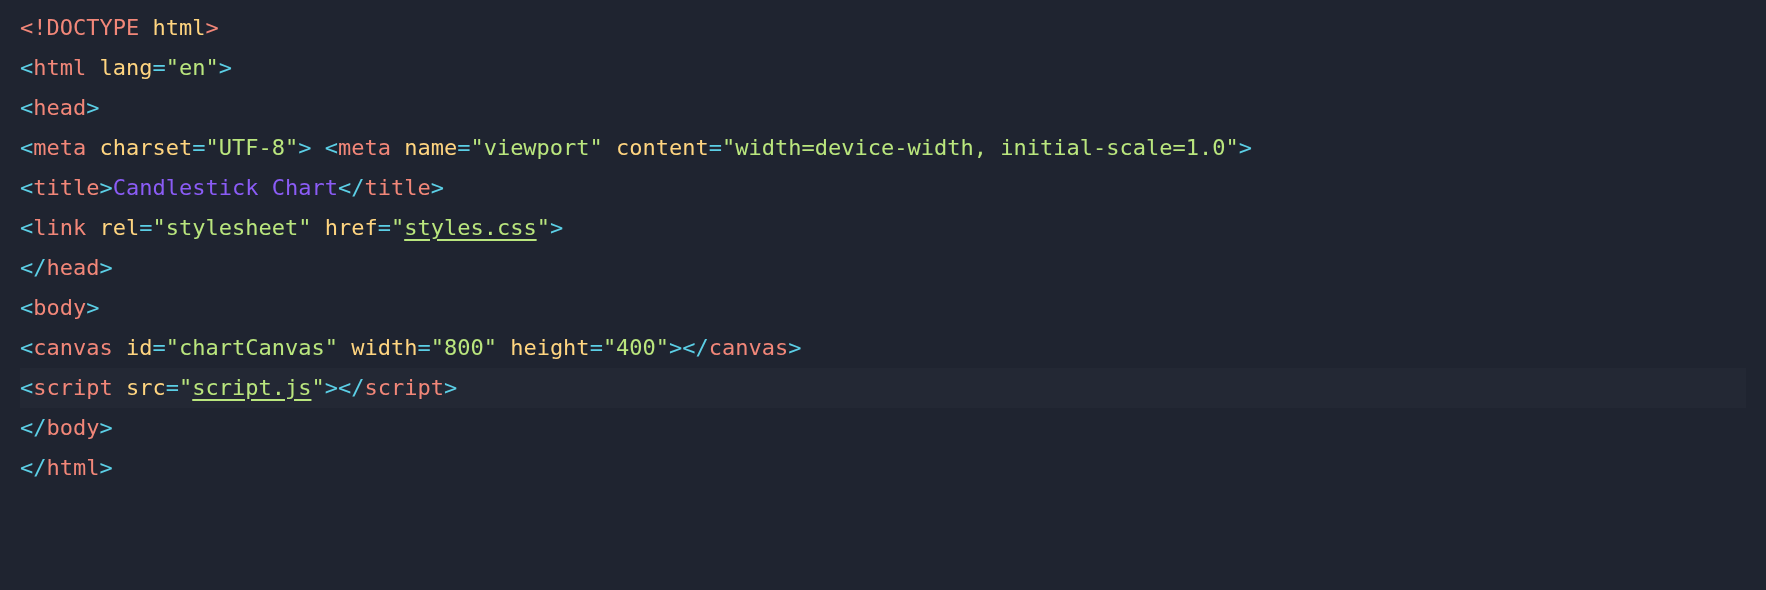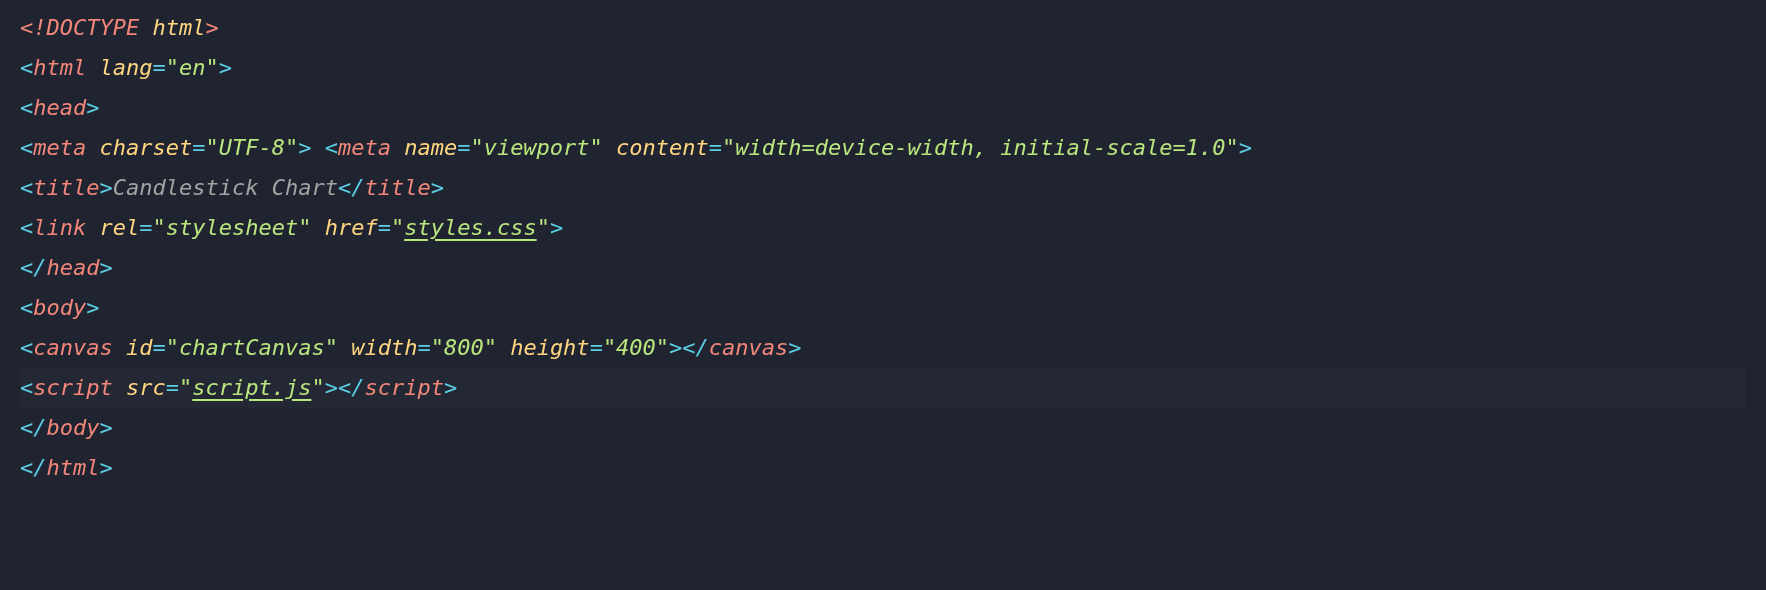--- a/index.html
+++ b/index.html
@@ -14,31 +14,30 @@
     overflow: hidden;
   }
   .code-editor {
     padding: 8px 20px;
     white-space: pre;
   }
   .line {
     display: block;
     height: 40px;
     line-height: 40px;
-    font-style: italic;
   }
   .line.highlighted {
     background: rgba(255,255,255,0.02);
   }
   .tag-bracket { color: #5ccfe6; }
   .tag-bracket.red { color: #f28779; }
   .tag-name { color: #f28779; }
   .attr-name { color: #ffd580; }
   .attr-eq { color: #5ccfe6; }
   .string { color: #bae67e; }
   .string.link { text-decoration: underline; text-underline-offset: 4px;}
-  .text-content { color: #a3a3a3; }
+  .text-content { color: #8b5cf6; }
   .doctype-kw { color: #f28779; }
 </style>
 </head>
 <body>
 
 <div class="code-editor" id="editor"><span class="line"><span class="tag-bracket red">&lt;!</span><span class="doctype-kw">DOCTYPE</span><span> </span><span class="attr-name">html</span><span class="tag-bracket red">&gt;</span></span><span class="line"><span class="tag-bracket">&lt;</span><span class="tag-name">html</span><span> </span><span class="attr-name">lang</span><span class="attr-eq">=</span><span class="string">"en"</span><span class="tag-bracket">&gt;</span></span><span class="line"><span class="tag-bracket">&lt;</span><span class="tag-name">head</span><span class="tag-bracket">&gt;</span></span><span class="line"><span class="tag-bracket">&lt;</span><span class="tag-name">meta</span><span> </span><span class="attr-name">charset</span><span class="attr-eq">=</span><span class="string">"UTF-8"</span><span class="tag-bracket">&gt;</span><span> </span><span class="tag-bracket">&lt;</span><span class="tag-name">meta</span><span> </span><span class="attr-name">name</span><span class="attr-eq">=</span><span class="string">"viewport"</span><span> </span><span class="attr-name">content</span><span class="attr-eq">=</span><span class="string">"width=device-width, initial-scale=1.0"</span><span class="tag-bracket">&gt;</span></span><span class="line"><span class="tag-bracket">&lt;</span><span class="tag-name">title</span><span class="tag-bracket">&gt;</span><span class="text-content">Candlestick Chart</span><span class="tag-bracket">&lt;/</span><span class="tag-name">title</span><span class="tag-bracket">&gt;</span></span><span class="line"><span class="tag-bracket">&lt;</span><span class="tag-name">link</span><span> </span><span class="attr-name">rel</span><span class="attr-eq">=</span><span class="string">"stylesheet"</span><span> </span><span class="attr-name">href</span><span class="attr-eq">=</span><span class="string">"</span><span class="string link">styles.css</span><span class="string">"</span><span class="tag-bracket">&gt;</span></span><span class="line"><span class="tag-bracket">&lt;/</span><span class="tag-name">head</span><span class="tag-bracket">&gt;</span></span><span class="line"><span class="tag-bracket">&lt;</span><span class="tag-name">body</span><span class="tag-bracket">&gt;</span></span><span class="line"><span class="tag-bracket">&lt;</span><span class="tag-name">canvas</span><span> </span><span class="attr-name">id</span><span class="attr-eq">=</span><span class="string">"chartCanvas"</span><span> </span><span class="attr-name">width</span><span class="attr-eq">=</span><span class="string">"800"</span><span> </span><span class="attr-name">height</span><span class="attr-eq">=</span><span class="string">"400"</span><span class="tag-bracket">&gt;</span><span class="tag-bracket">&lt;/</span><span class="tag-name">canvas</span><span class="tag-bracket">&gt;</span></span><span class="line highlighted"><span class="tag-bracket">&lt;</span><span class="tag-name">script</span><span> </span><span class="attr-name">src</span><span class="attr-eq">=</span><span class="string">"</span><span class="string link">script.js</span><span class="string">"</span><span class="tag-bracket">&gt;</span><span class="tag-bracket">&lt;/</span><span class="tag-name">script</span><span class="tag-bracket">&gt;</span></span><span class="line"><span class="tag-bracket">&lt;/</span><span class="tag-name">body</span><span class="tag-bracket">&gt;</span></span><span class="line"><span class="tag-bracket">&lt;/</span><span class="tag-name">html</span><span class="tag-bracket">&gt;</span></span></div>
 
 </body></html>

